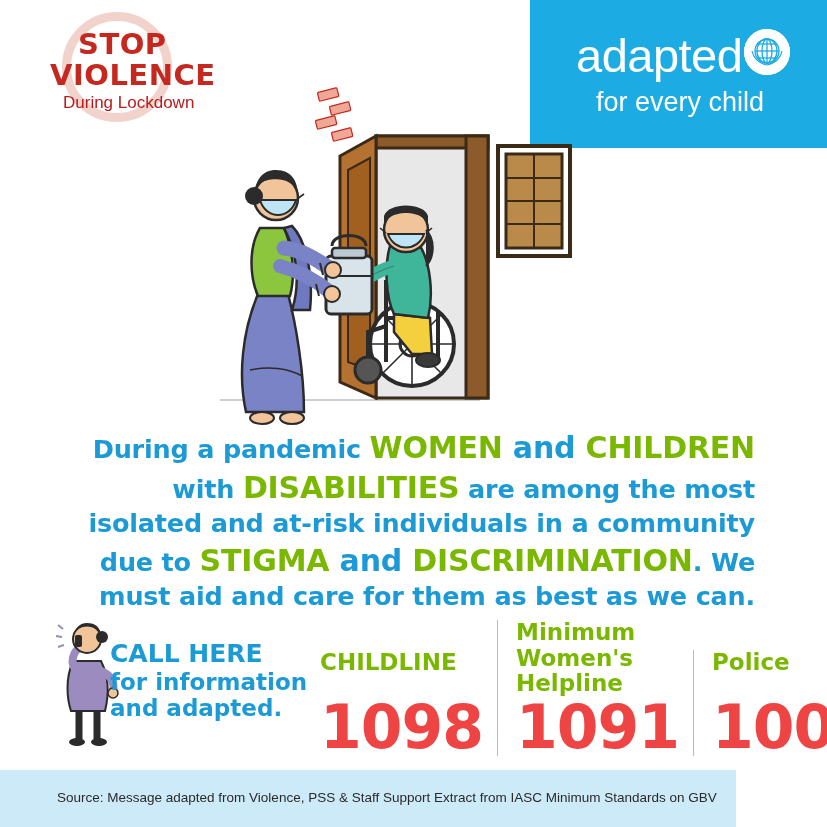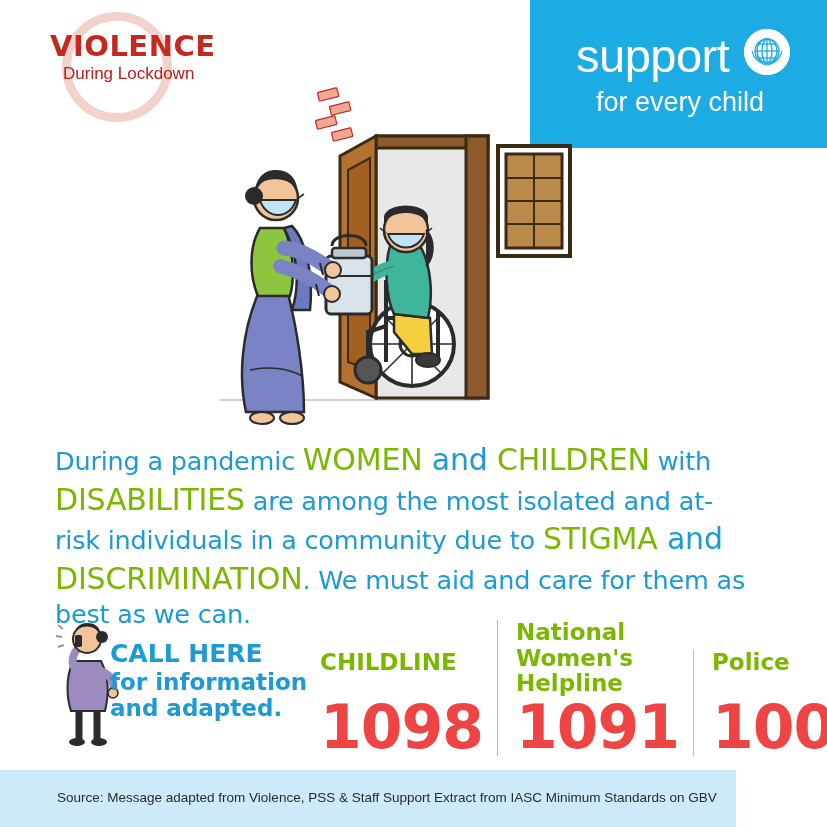--- a/index.html
+++ b/index.html
@@ -117,28 +117,29 @@
     top: 70px;
     width: 470px;
     height: 370px;
   }
   .illustration svg { display: block; }
 
   
   .message {
     position: absolute;
     left: 55px;
-    top: 440px;
+    top: 428px;
     width: 700px;
     font-family: "DejaVu Sans", sans-serif;
-    font-weight: normal;
+    font-weight: bold;
     font-size: 25.5px;
     line-height: 1.32;
     color: #1c9ad6;
     letter-spacing: -0.2px;
+    text-align: right;
   }
   .message .hl {
     color: #7ab800;
     font-size: 30px;
   }
   .message .big {
     font-size: 30px;
   }
 
   
@@ -221,27 +222,28 @@
   }
 </style>
 </head>
 <body>
 
 <div class="poster">
 
   <div class="stamp">
     <div class="stamp-ring"></div>
     <div class="stamp-text">
+      <div class="stamp-stop">STOP</div>
       <div class="stamp-violence">VIOLENCE</div>
       <div class="stamp-lockdown">During Lockdown</div>
     </div>
   </div>
 
   <div class="unicef">
-    <div class="unicef-word">support</div>
+    <div class="unicef-word">adapted</div>
     <div class="unicef-emblem">
       <svg width="46" height="46" viewBox="0 0 46 46" aria-hidden="true">
         <circle cx="23" cy="23" r="23" fill="#ffffff"></circle>
         <g fill="none" stroke="#1cabe2" stroke-width="1.3">
           <circle cx="23" cy="22" r="12"></circle>
           <ellipse cx="23" cy="22" rx="5" ry="12"></ellipse>
           <ellipse cx="23" cy="22" rx="10" ry="12"></ellipse>
           <line x1="11" y1="22" x2="35" y2="22"></line>
           <line x1="13" y1="15" x2="33" y2="15"></line>
           <line x1="13" y1="29" x2="33" y2="29"></line>
@@ -408,21 +410,21 @@
       <div class="l2">and adapted.</div>
     </div>
 
     <div class="numbers">
       <div class="numcell c1">
         <div class="nlabel">CHILDLINE</div>
         <div class="nvalue">1098</div>
       </div>
       <div class="numcell c2">
         <div class="nlabel">
-          <div>National</div>
+          <div>Minimum</div>
           <div>Women's Helpline</div>
         </div>
         <div class="nvalue">1091</div>
       </div>
       <div class="numcell c3">
         <div class="nlabel">Police</div>
         <div class="nvalue">100</div>
       </div>
     </div>
   </div>

